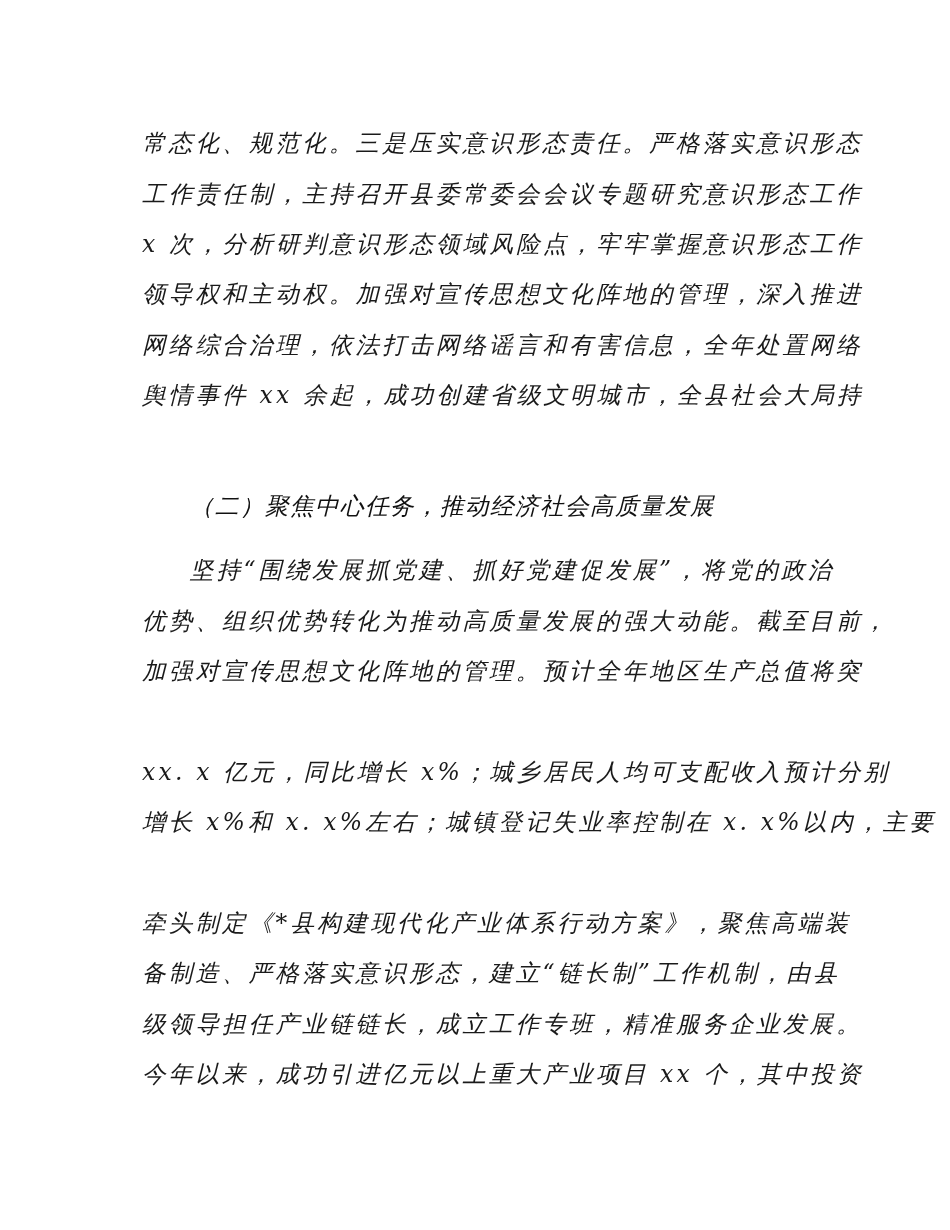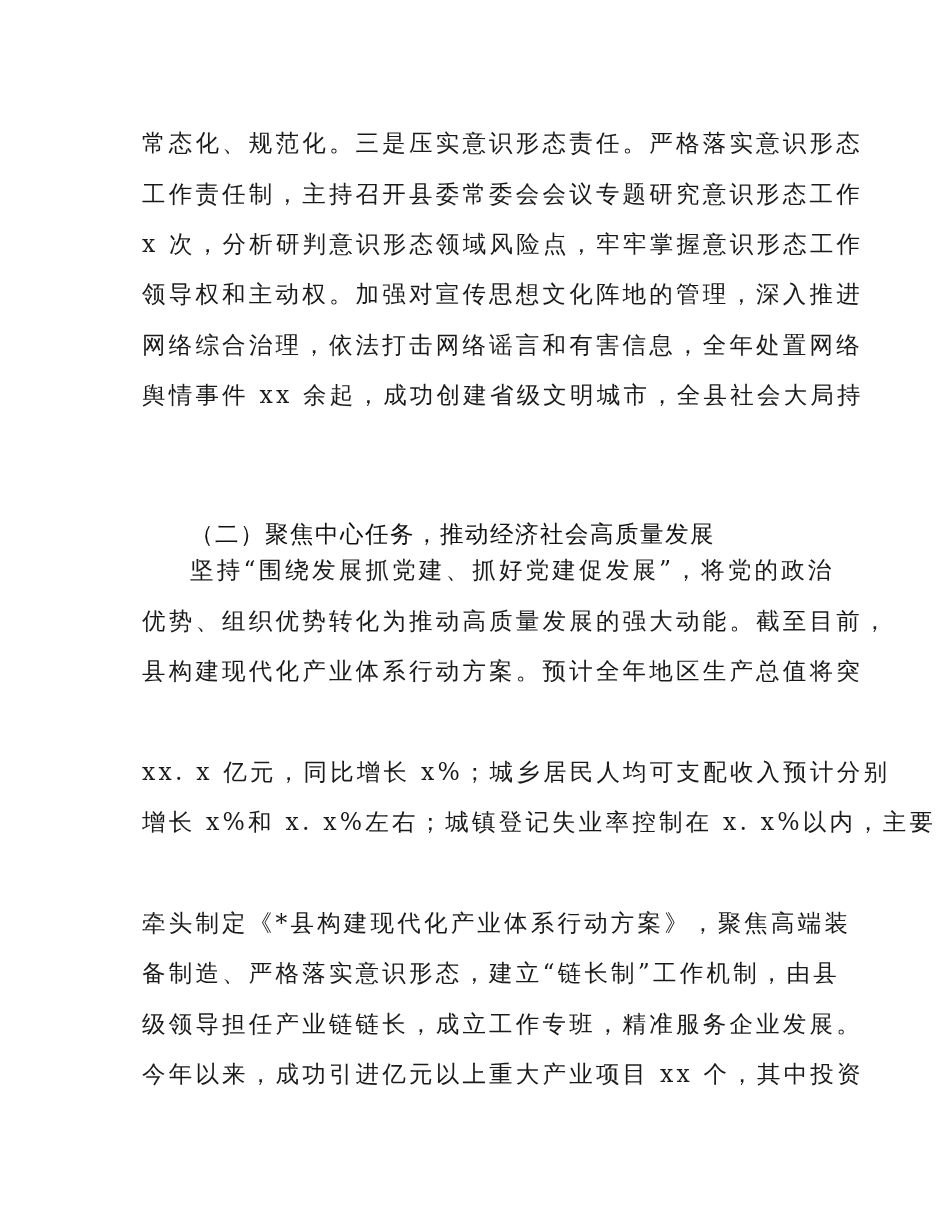--- a/index.html
+++ b/index.html
@@ -1,37 +1,37 @@
 <!DOCTYPE html>
 <html><head>
 <meta charset="utf-8">
 <style>
   html, body { margin: 0; padding: 0; background: #ffffff; }
   body { width: 950px; height: 1230px; position: relative; overflow: hidden;
          font-family: "DejaVu Serif", "Liberation Serif", serif; color: #1a1a1a; }
-  .page { position: absolute; left: 0; top: 0; width: 950px; height: 1230px; background: #fff; }
+  .page { position: absolute; left: 0; top: 0; width: 950px; height: 1230px; background: #fff; font-style: italic; }
   .line { position: absolute; left: 142px; font-size: 23.5px; letter-spacing: 3.2px; white-space: nowrap; line-height: 30px; }
   .heading { position: absolute; left: 190px; top: 491px; font-family: "DejaVu Sans", "Liberation Sans", sans-serif;
-             font-size: 23.5px; letter-spacing: 1.5px; white-space: nowrap; line-height: 30px; color: #111; margin-top: 28px; }
+             font-size: 23.5px; letter-spacing: 1.5px; white-space: nowrap; line-height: 30px; color: #111; }
 </style>
 </head>
 <body>
 
 <div class="page">
   <div class="line" style="top:128px">常态化、规范化。三是压实意识形态责任。严格落实意识形态</div>
   <div class="line" style="top:179px">工作责任制，主持召开县委常委会会议专题研究意识形态工作</div>
   <div class="line" style="top:279px">领导权和主动权。加强对宣传思想文化阵地的管理，深入推进</div>
   <div class="line" style="top:229px">x 次，分析研判意识形态领域风险点，牢牢掌握意识形态工作</div>
   <div class="line" style="top:330px">网络综合治理，依法打击网络谣言和有害信息，全年处置网络</div>
   <div class="line" style="top:380px">舆情事件 xx 余起，成功创建省级文明城市，全县社会大局持</div>
 
   <div class="heading">（二）聚焦中心任务，推动经济社会高质量发展</div>
 
   <div class="line" style="top:555px; left:190px">坚持“围绕发展抓党建、抓好党建促发展”，将党的政治</div>
   <div class="line" style="top:606px">优势、组织优势转化为推动高质量发展的强大动能。截至目前，</div>
-  <div class="line" style="top:656px">县构建现代化产业体系行动方案。预计全年地区生产总值将突</div>
+  <div class="line" style="top:656px">加强对宣传思想文化阵地的管理。预计全年地区生产总值将突</div>
   <div class="line" style="top:757px">xx. x 亿元，同比增长 x%；城乡居民人均可支配收入预计分别</div>
   <div class="line" style="top:807px">增长 x%和 x. x%左右；城镇登记失业率控制在 x. x%以内，主要</div>
   <div class="line" style="top:908px">牵头制定《*县构建现代化产业体系行动方案》，聚焦高端装</div>
   <div class="line" style="top:958px">备制造、严格落实意识形态，建立“链长制”工作机制，由县</div>
   <div class="line" style="top:1009px">级领导担任产业链链长，成立工作专班，精准服务企业发展。</div>
   <div class="line" style="top:1059px">今年以来，成功引进亿元以上重大产业项目 xx 个，其中投资</div>
 </div>
 
 </body></html>

